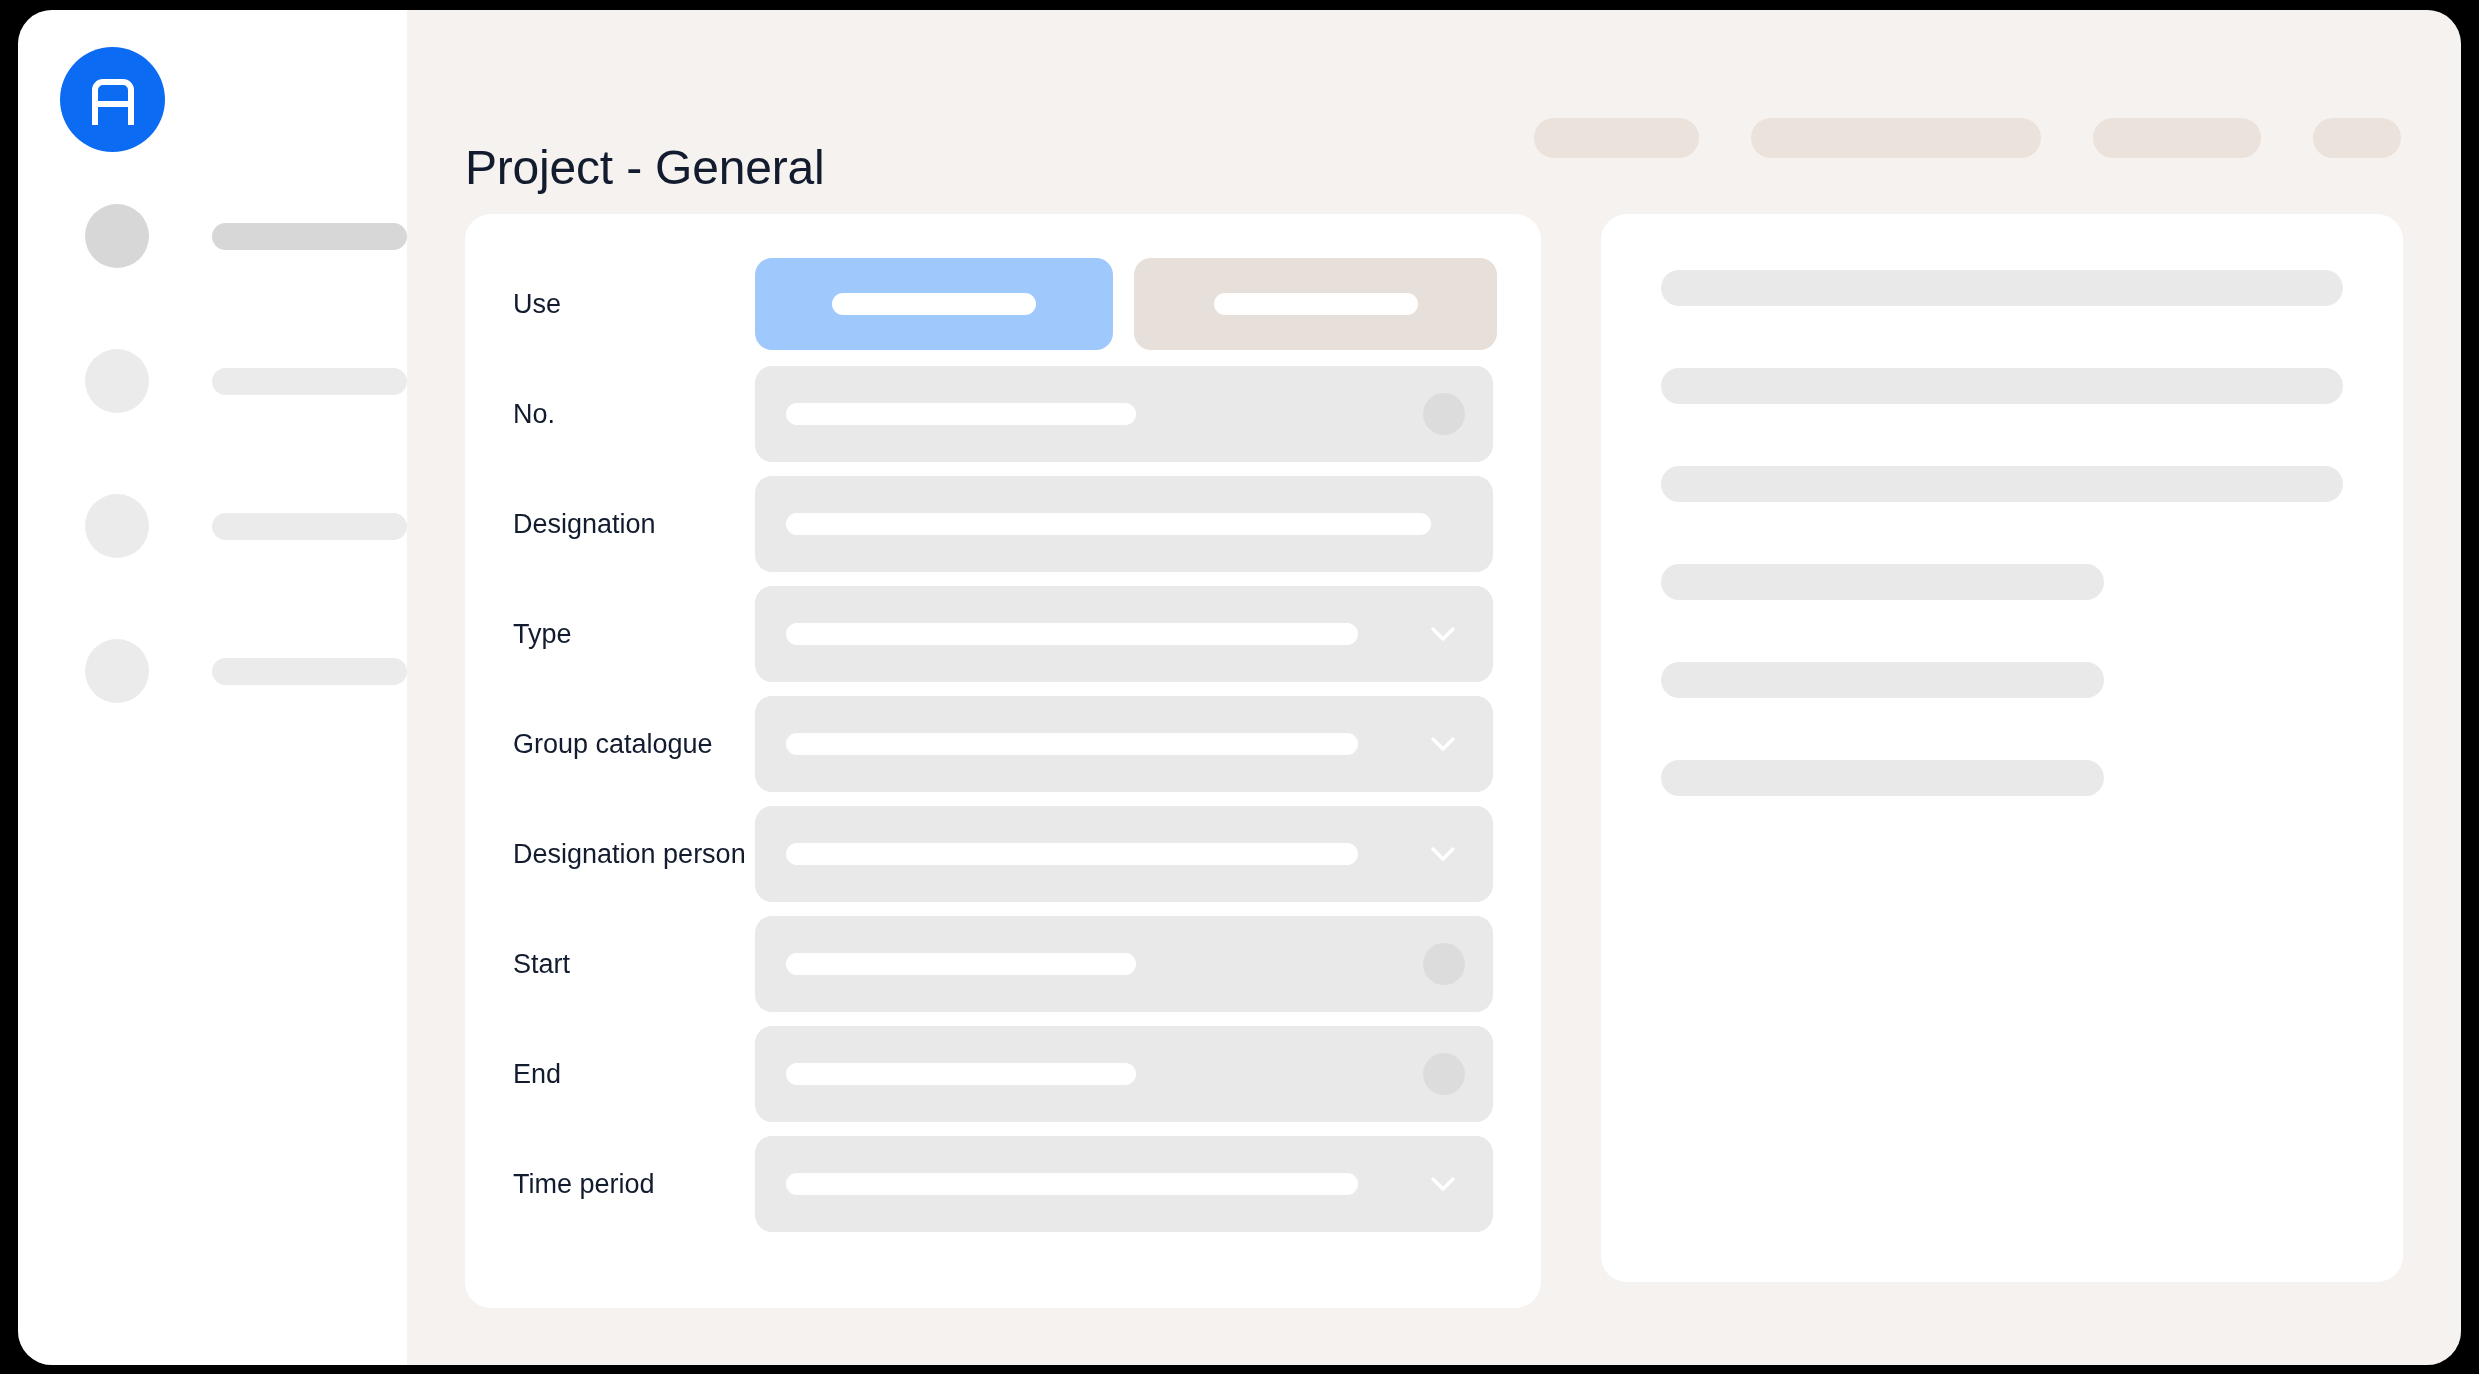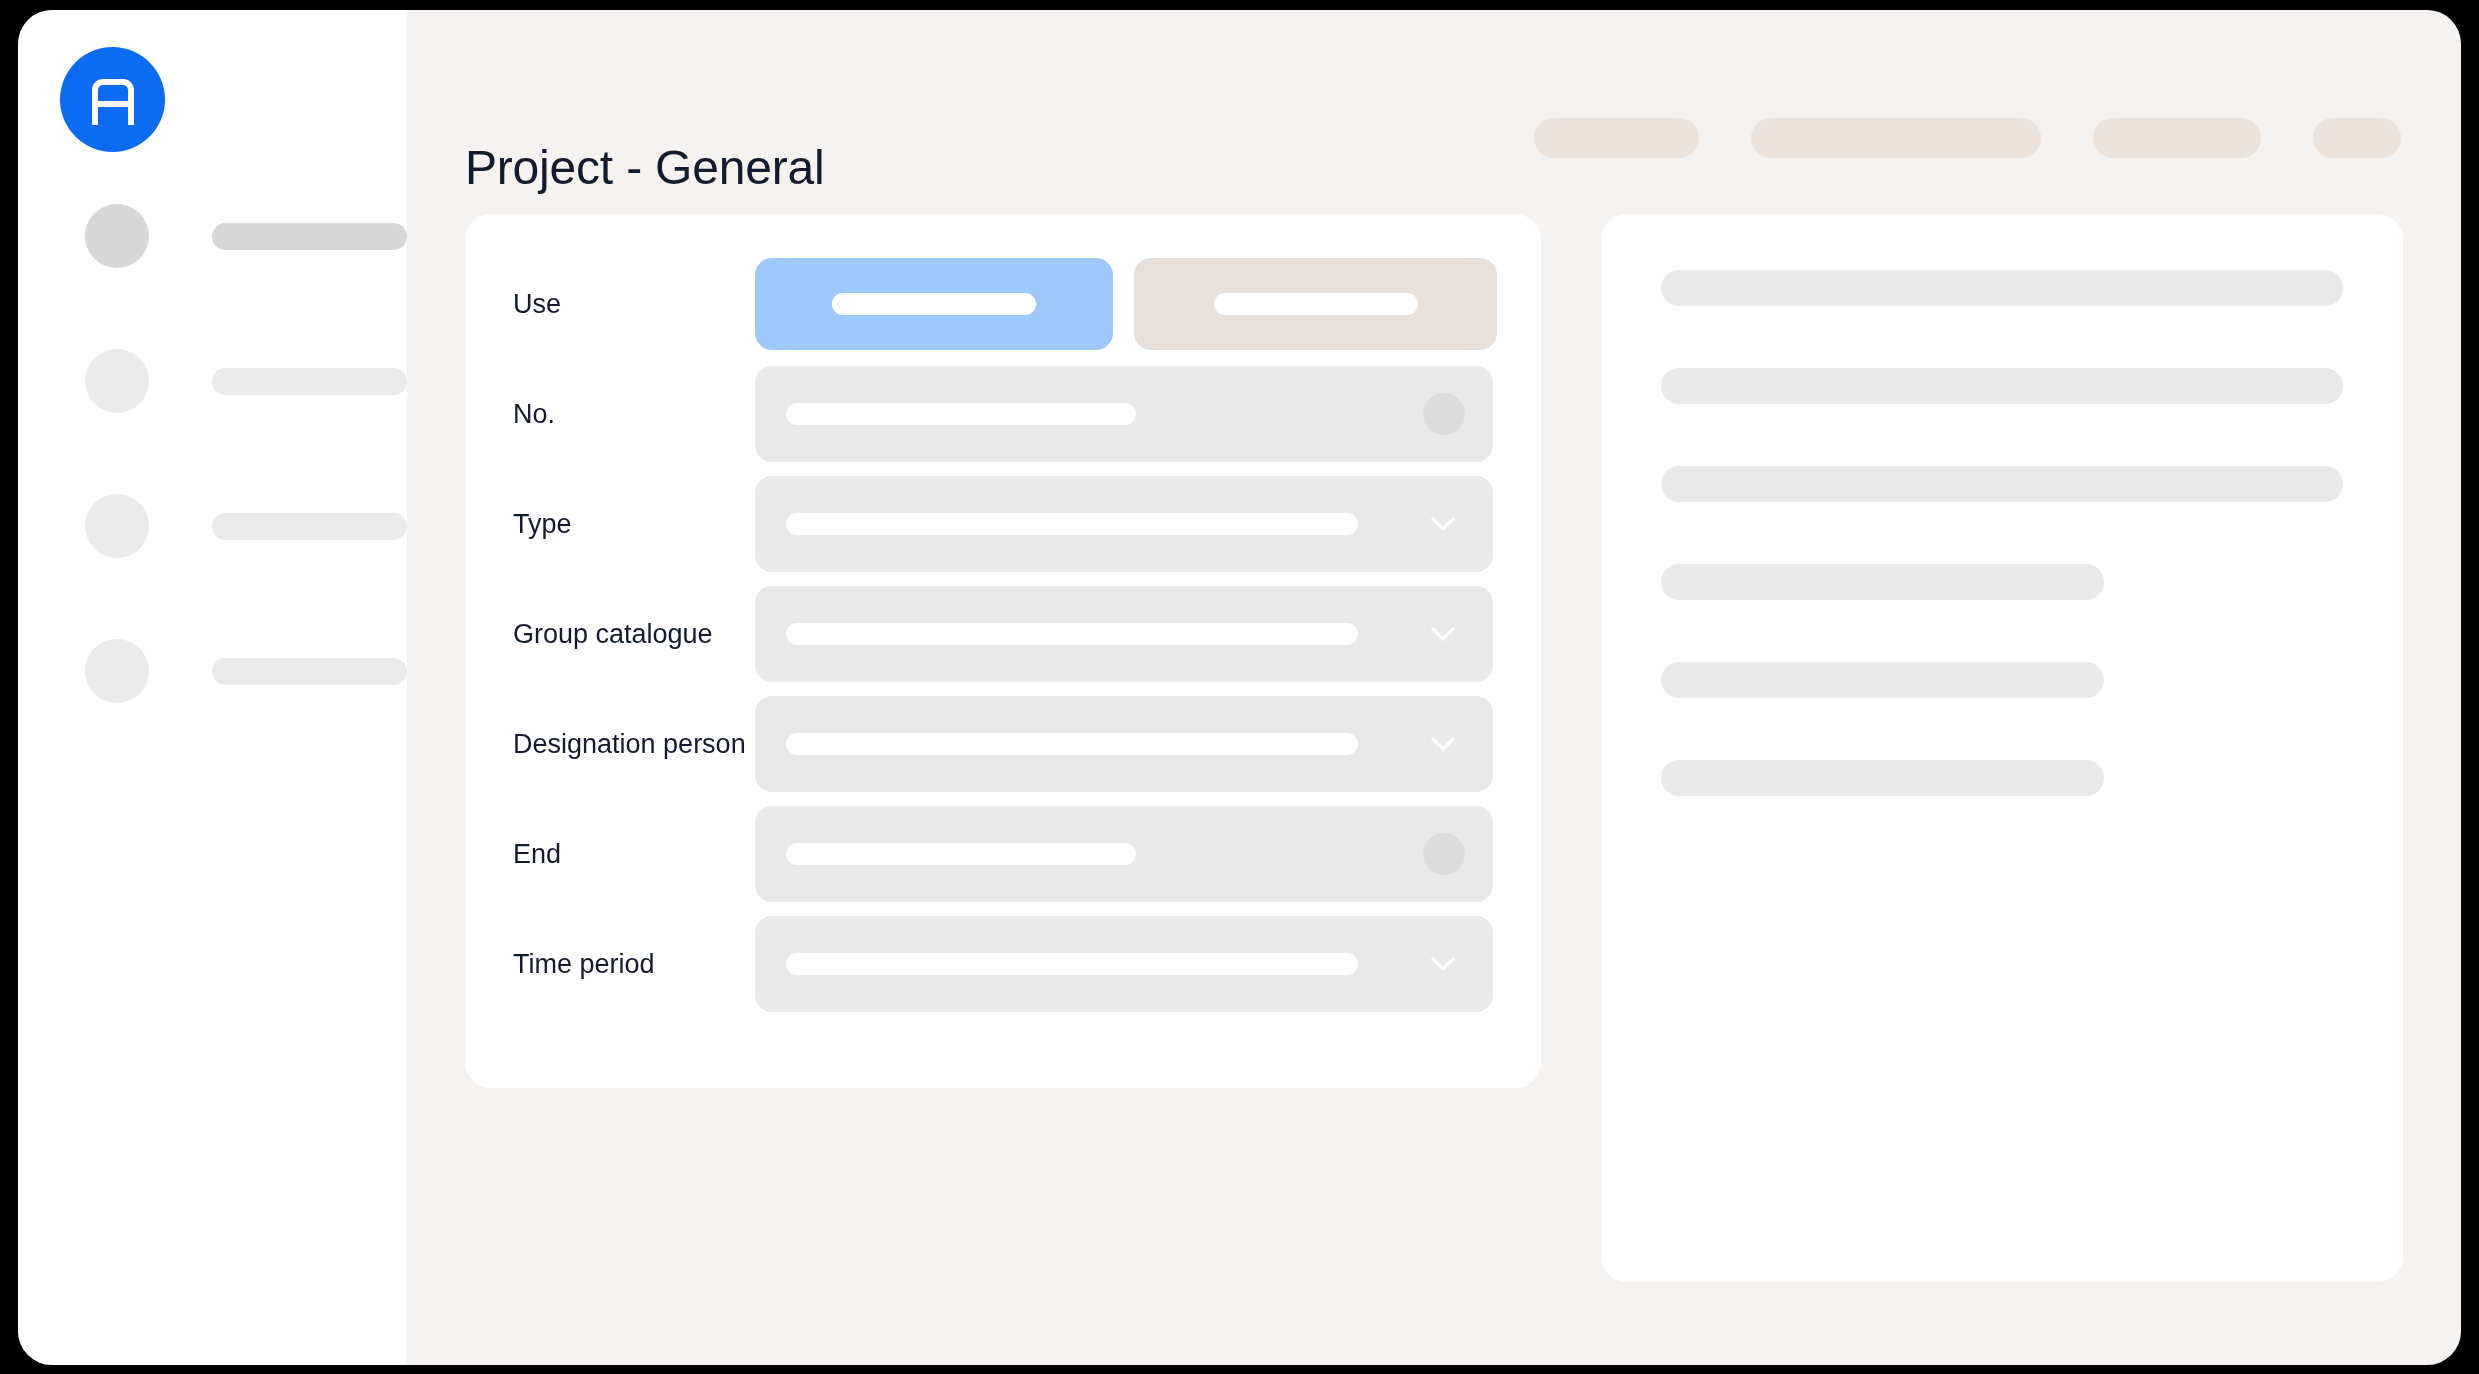--- a/index.html
+++ b/index.html
@@ -282,20 +282,26 @@
         </div>
 
         <div class="form-row">
           <label class="field-label">No.</label>
           <div class="field-control">
             <span class="field-value" style="width:350px"></span>
             <span class="field-trailing-dot"></span>
           </div>
         </div>
 
+        <div class="form-row">
+          <label class="field-label">Designation</label>
+          <div class="field-control">
+            <span class="field-value" style="width:645px"></span>
+          </div>
+        </div>
 
         <div class="form-row">
           <label class="field-label">Type</label>
           <div class="field-control">
             <span class="field-value" style="width:572px"></span>
             <span class="field-chevron">
               <svg width="40" height="40" viewBox="0 0 40 40" aria-hidden="true">
                 <polyline points="10,15 20,25 30,15" fill="none" stroke="#FFFFFF" stroke-width="3.4" stroke-linecap="round" stroke-linejoin="round"></polyline>
               </svg>
             </span>
@@ -319,20 +325,27 @@
           <div class="field-control">
             <span class="field-value" style="width:572px"></span>
             <span class="field-chevron">
               <svg width="40" height="40" viewBox="0 0 40 40" aria-hidden="true">
                 <polyline points="10,15 20,25 30,15" fill="none" stroke="#FFFFFF" stroke-width="3.4" stroke-linecap="round" stroke-linejoin="round"></polyline>
               </svg>
             </span>
           </div>
         </div>
 
+        <div class="form-row">
+          <label class="field-label">Start</label>
+          <div class="field-control">
+            <span class="field-value" style="width:350px"></span>
+            <span class="field-trailing-dot"></span>
+          </div>
+        </div>
 
         <div class="form-row">
           <label class="field-label">End</label>
           <div class="field-control">
             <span class="field-value" style="width:350px"></span>
             <span class="field-trailing-dot"></span>
           </div>
         </div>
 
         <div class="form-row">

